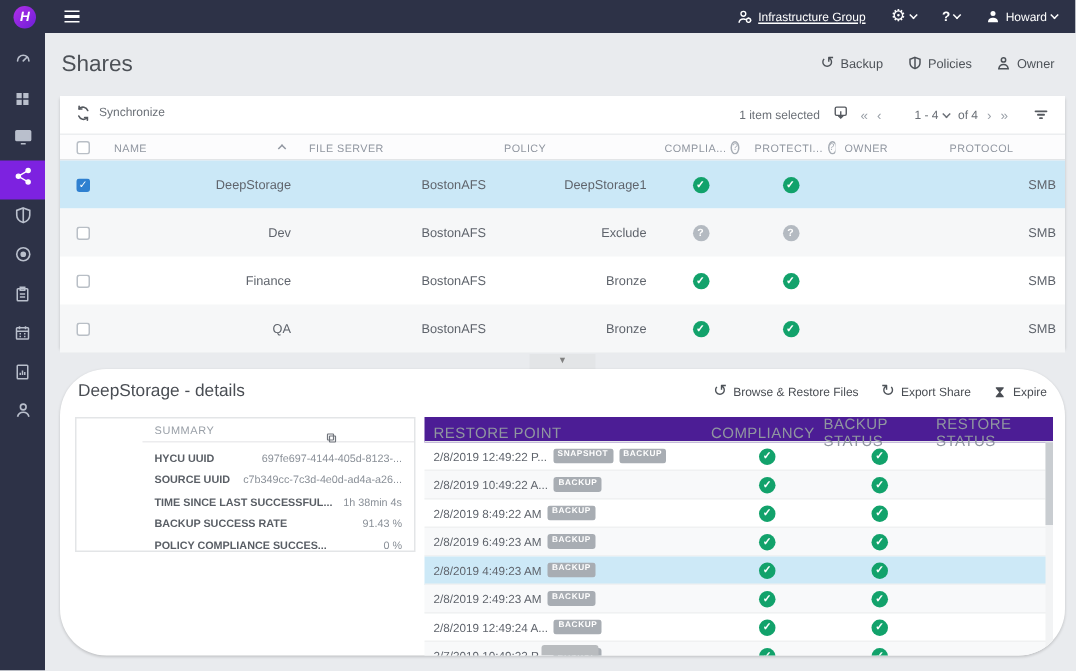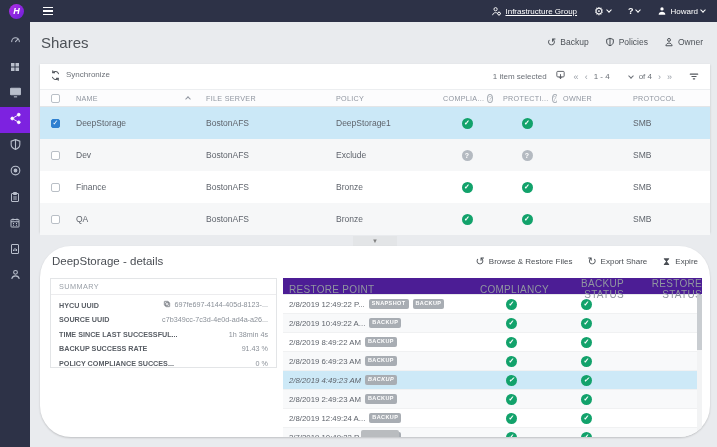--- a/index.html
+++ b/index.html
@@ -34,25 +34,25 @@
   .glyph-restore { font-size:11px; line-height:1; color:#4d5258; }
 
   .card { position:absolute; left:10px; width:670px; background:#fff; box-shadow:0 1px 2px rgba(0,0,0,.18); }
   .shares-card { top:42px; height:168px; }
 
   
   .toolbar { height:26px; display:flex; align-items:center; padding:0 10px; font-size:8px; color:#6b7077; border-bottom:1px solid #eceef0; }
   .sync { display:flex; align-items:flex-start; gap:5px; cursor:pointer; }
   .tb-right { margin-left:auto; display:flex; align-items:center; gap:8px; }
   .pager { display:flex; align-items:center; gap:6px; color:#9aa0a8; font-size:9px; }
-  .pager .range { color:#6b7077; font-size:8px; display:flex; align-items:center; gap:19px; }
+  .pager .range { color:#6b7077; font-size:8px; display:flex; align-items:center; gap:3px;margin-left:16px; }
   .pager .of { color:#6b7077; font-size:8px; }
 
   
-  .thead, .trow { display:grid; grid-template-columns:30px 130px 130px 107px 60px 60px 70px 1fr; align-items:center; }
+  .thead, .trow { display:grid; grid-template-columns:30px 130px 130px 107px 60px 60px 70px 1fr; align-items:center;text-align:right; }
   .thead { height:17px; background:#fcfcfd; border-bottom:1px solid #e3e5e7; color:#9096a0; font-size:7.2px; letter-spacing:.3px; }
   .thead .cell { display:flex; align-items:center; gap:3px; padding:0 6px; }
   .thead .name-h { justify-content:space-between; padding-right:10px; }
   .trow { height:32px; font-size:8.5px; color:#5f646c; cursor:pointer; }
   .trow:nth-child(even) { background:#f6f7f8; }
   .trow.sel { background:#cbe8f7; }
   .cell { padding:0 6px; overflow:hidden; white-space:nowrap; }
   .cell.center { display:flex; justify-content:center; }
   .cb-cell { display:flex; justify-content:center; padding:0; }
   .cb { width:9px; height:9px; border:1px solid #b9bfc6; border-radius:2px; background:#fff; display:inline-block; position:relative; cursor:pointer; }
@@ -70,35 +70,35 @@
   .divider-handle { position:absolute; top:214px; left:323px; width:44px; height:10px; background:#e3e5e7; display:flex; align-items:center; justify-content:center; cursor:pointer; }
   .divider-handle span { font-size:6px; color:#808080; line-height:1; }
 
   
   .details-card { top:224px; height:191px; overflow:hidden;border-radius:31px; }
   .details-header { height:30px; display:flex; align-items:center; padding:0 12px; }
   .details-title { font-size:11.5px; color:#4a4e54; font-weight:400; }
   .details-actions { margin-left:auto; display:flex; align-items:center; gap:15px; font-size:8px; color:#4a4e54; }
   .details-body { position:absolute; top:32px; left:10px; right:8px; bottom:0; display:flex; gap:6px; }
 
-  .summary { width:227px; border:1px solid #e3e5e7; height:90px; background:#fff; }
+  .summary { width:227px; border:1px solid #e3e5e7; height:90px; background:#fff;padding-left:44px; }
   .summary-title { height:16px; line-height:16px; padding:0 8px; color:#9aa0a8; font-size:7.3px; letter-spacing:.4px; border-bottom:1px solid #ececee; }
   .sum-row { display:flex; justify-content:space-between; align-items:flex-end; padding:0 8px; height:14.5px; font-size:7.2px; }
   .sum-label { font-weight:bold; color:#595e65; white-space:nowrap; }
-  .sum-value { color:#8a9098; display:flex; align-items:center; gap:3px; white-space:nowrap; }
+  .sum-value { color:#8a9098; display:flex; align-items:center; gap:3px; white-space:nowrap;flex-direction:column; }
 
   .restore { flex:1; position:relative; }
   .rhead, .rrow { display:grid; grid-template-columns:1fr 75px 75px 78px; align-items:center; }
   .rhead { height:17px; background:#4c1d95; color:#9096a0; font-size:10px; letter-spacing:.3px; border-bottom:1px solid #e6e8ea; }
   .rhead .rcell:first-child { padding-left:6px; }
-  .rhead .rcell { text-align:right; }
+  .rhead .rcell { text-align:left; }
   .rhead .rcell:first-child { text-align:left; }
   .rrow { height:19px; font-size:7.8px; color:#5f646c; border-bottom:1px solid #f0f1f2; cursor:pointer; }
   .rbody .rrow:nth-child(even) { background:#f8f9fa; }
-  .rbody .rrow.sel { background:#cde9f7;font-style:italic; }
+  .rbody .rrow.sel { background:#cde9f7; }
   .rcell.time { display:flex; align-items:center; padding-left:6px; overflow:hidden; white-space:nowrap; }
   .rcell.center { display:flex; justify-content:center; }
   .tag { background:#a8adb3; color:#fff; font-size:5.5px; font-weight:bold; line-height:1; padding:2px 3px; border-radius:2px; margin-left:4px; letter-spacing:.4px; }
   .tag:empty { display:none; }
   .vscroll { position:absolute; top:17px; right:0; bottom:0; width:5px; background:#f2f3f4; }
   .vscroll .thumb { position:absolute; top:0; left:0; width:5px; height:55px; background:#c9cdd1; cursor:pointer; }
   .bottom-handle { position:absolute; bottom:0; left:321px; width:38px; height:7px; background:#b9bcbf; border-radius:2px 2px 0 0; cursor:pointer; }
 
   .filter-icon svg, .pa svg, .details-actions svg { display:block; }
 </style>

